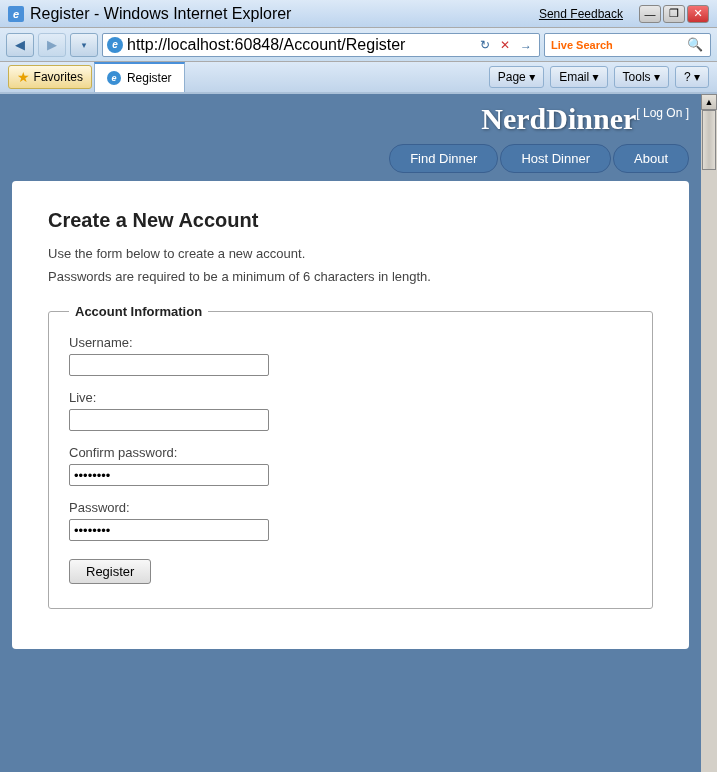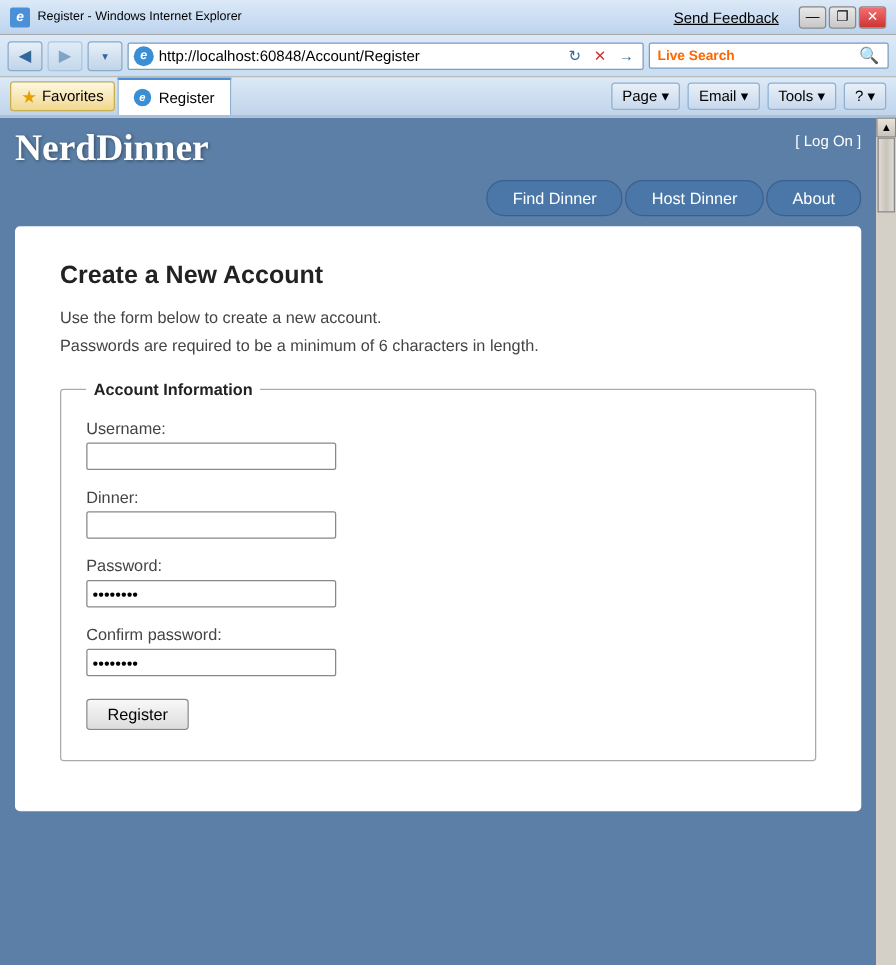--- a/index.html
+++ b/index.html
@@ -29,21 +29,21 @@
       border-radius: 2px;
       display: flex;
       align-items: center;
       justify-content: center;
       color: white;
       font-size: 10px;
       font-weight: bold;
     }
     .title-bar-text {
       flex: 1;
-      font-size: 10px;
+      font-size: 16px;
       color: #000;
     }
     .title-bar-send-feedback {
       font-size: 12px;
       color: #000;
       margin-right: 16px;
       text-decoration: underline;
       cursor: pointer;
     }
     .title-bar-controls {
@@ -105,40 +105,40 @@
       display: flex;
       align-items: center;
       justify-content: center;
       color: white;
       font-size: 10px;
       font-weight: bold;
       font-style: italic;
     }
     .address-text {
       flex: 1;
-      font-size: 12px;
+      font-size: 16px;
       color: #000;
       outline: none;
       border: none;
     }
     .address-go-btn, .address-refresh-btn, .address-stop-btn {
       font-size: 12px;
       cursor: pointer;
       color: #336699;
       padding: 0 3px;
     }
     .live-search-wrap {
       display: flex;
       align-items: center;
       background: white;
       border: 1px solid #7a9cbf;
       border-radius: 2px;
       padding: 2px 6px;
       gap: 4px;
-      width: 192px;
+      width: 167px;
     }
     .live-search-logo {
       font-size: 11px;
       color: #ff6600;
       font-weight: bold;
     }
     .live-search-btn {
       cursor: pointer;
       font-size: 13px;
       color: #336699;
@@ -240,21 +240,21 @@
     }
     .ie-page-inner {
       padding: 8px 12px;
       flex: 1;
     }
 
     
     .nd-header {
       display: flex;
       align-items: flex-start;
-      justify-content: space-between;
+      justify-content: flex-end;
       margin-bottom: 8px;
     }
     .nd-logo {
       color: white;
       font-size: 30px;
       font-weight: bold;
       font-family: Georgia, serif;
       text-shadow: 1px 1px 3px rgba(0,0,0,0.4);
     }
     .nd-login {
@@ -472,34 +472,34 @@
 
           <fieldset class="account-fieldset">
             <legend>Account Information</legend>
 
             <div class="form-group">
               <label>Username:</label>
               <input class="form-input" type="text" style="">
             </div>
 
             <div class="form-group">
-              <label>Dinner:</label>
+              <label>Live:</label>
               <input class="form-input" type="text" style="">
+            </div>
+
+            <div class="form-group">
+              <label>Confirm password:</label>
+              <input class="form-input" type="password" value="password" style="">
             </div>
 
             <div class="form-group">
               <label>Password:</label>
               <input class="form-input" type="password" value="password" style="">
             </div>
 
-            <div class="form-group">
-              <label>Confirm password:</label>
-              <input class="form-input" type="password" value="password" style="">
-            </div>
-
             <button class="register-btn">Register</button>
           </fieldset>
         </div>
 
       </div>
     </div>
   </div>
 
   <div class="v-scrollbar">
     <div class="scrollbar-btn">▲</div>

